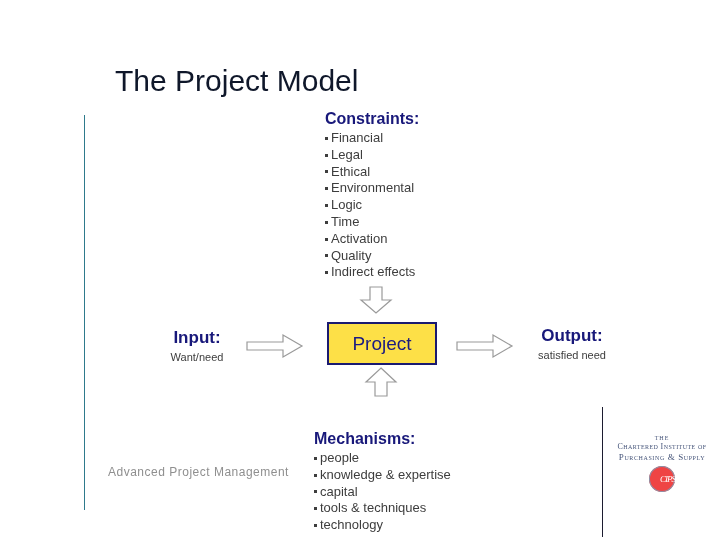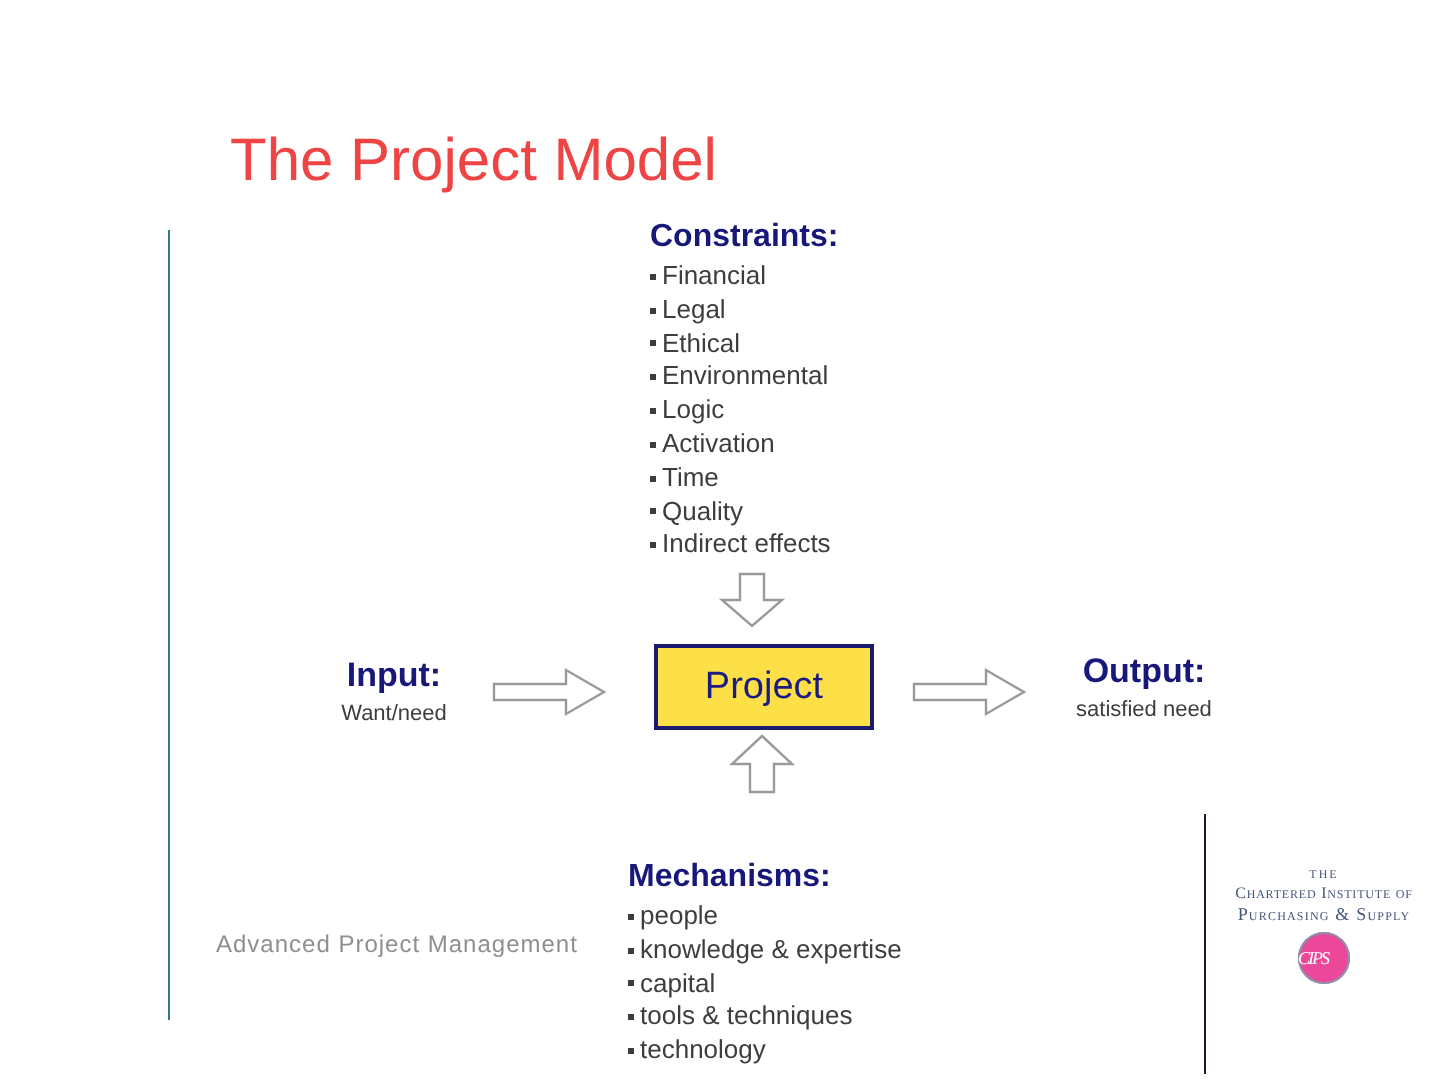--- a/index.html
+++ b/index.html
@@ -5,21 +5,21 @@
   html,body{margin:0;padding:0;}
   body{
     width:720px;height:540px;background:#ffffff;overflow:hidden;
     font-family:"Liberation Sans",sans-serif;
     -webkit-font-smoothing:antialiased;
   }
   .slide{position:relative;width:720px;height:540px;background:#ffffff;}
 
   .title{
     position:absolute;left:115px;top:64px;
-    font-size:30px;color:#ef4444;letter-spacing:0px;white-space:nowrap;
+    font-size:30px;color:#0f172a;letter-spacing:0px;white-space:nowrap;
   }
 
   .vline-left{
     position:absolute;left:84px;top:115px;width:1px;height:395px;
     background:#2e7a8c;
   }
   .vline-right{
     position:absolute;left:602px;top:407px;width:1px;height:130px;
     background:#1c1c30;
   }
@@ -63,22 +63,22 @@
   }
 
   .logo{
     position:absolute;left:606px;top:435px;width:112px;text-align:center;
     font-family:"Liberation Serif",serif;color:#46557a;
   }
   .logo .l1{font-size:6px;letter-spacing:1px;line-height:7px;}
   .logo .l2{font-size:8px;font-variant:small-caps;letter-spacing:0.4px;line-height:10px;}
   .logo .l3{font-size:9px;font-variant:small-caps;letter-spacing:0.6px;line-height:11px;}
   .logo .emblem{
-    width:26px;height:26px;border-radius:50%;background:#ec4899;
-    margin:3px auto 0 auto;display:flex;align-items:center;justify-content:flex-start;
+    width:26px;height:26px;border-radius:50%;background:#ef4444;
+    margin:3px auto 0 auto;display:flex;align-items:center;justify-content:flex-end;
     color:#ffffff;font-size:9px;font-style:italic;letter-spacing:-1px;
     box-shadow:0 0 0 1px #8a93ab inset;
   }
 </style>
 </head>
 <body>
 
 <div class="slide">
 
   <div class="title">The Project Model</div>
@@ -109,26 +109,26 @@
           <span>Environmental</span>
         </li>
 
         <li>
           <span class="bullet"></span>
           <span>Logic</span>
         </li>
 
         <li>
           <span class="bullet"></span>
+          <span>Time</span>
+        </li>
+
+        <li>
+          <span class="bullet"></span>
           <span>Activation</span>
-        </li>
-
-        <li>
-          <span class="bullet"></span>
-          <span>Time</span>
         </li>
 
         <li>
           <span class="bullet"></span>
           <span>Quality</span>
         </li>
 
         <li>
           <span class="bullet"></span>
           <span>Indirect effects</span>

